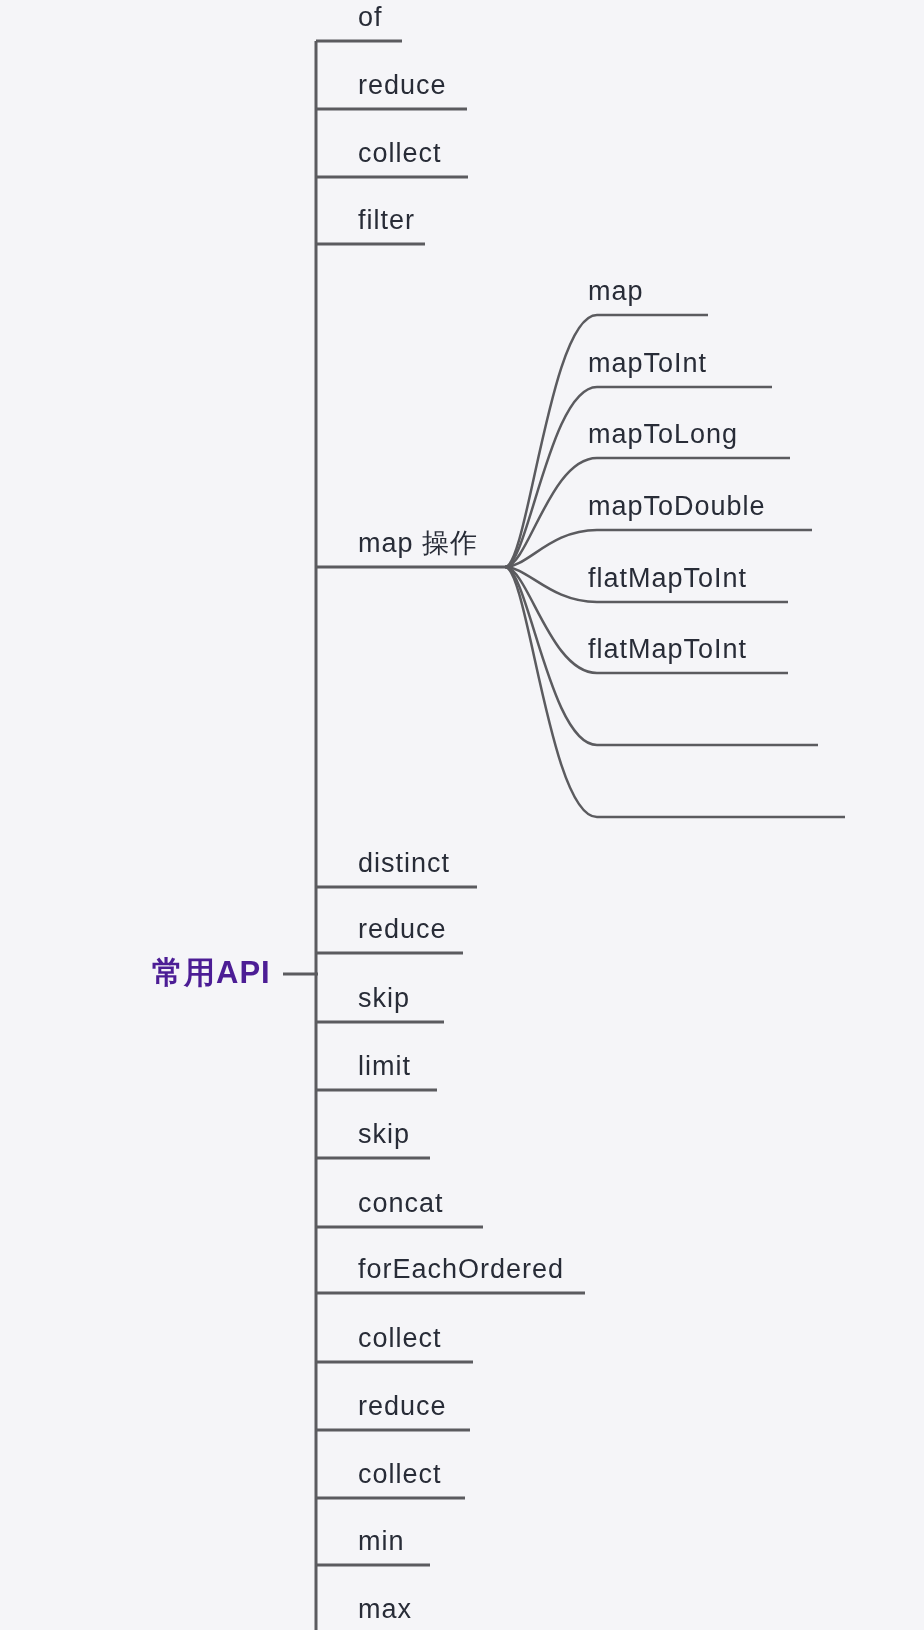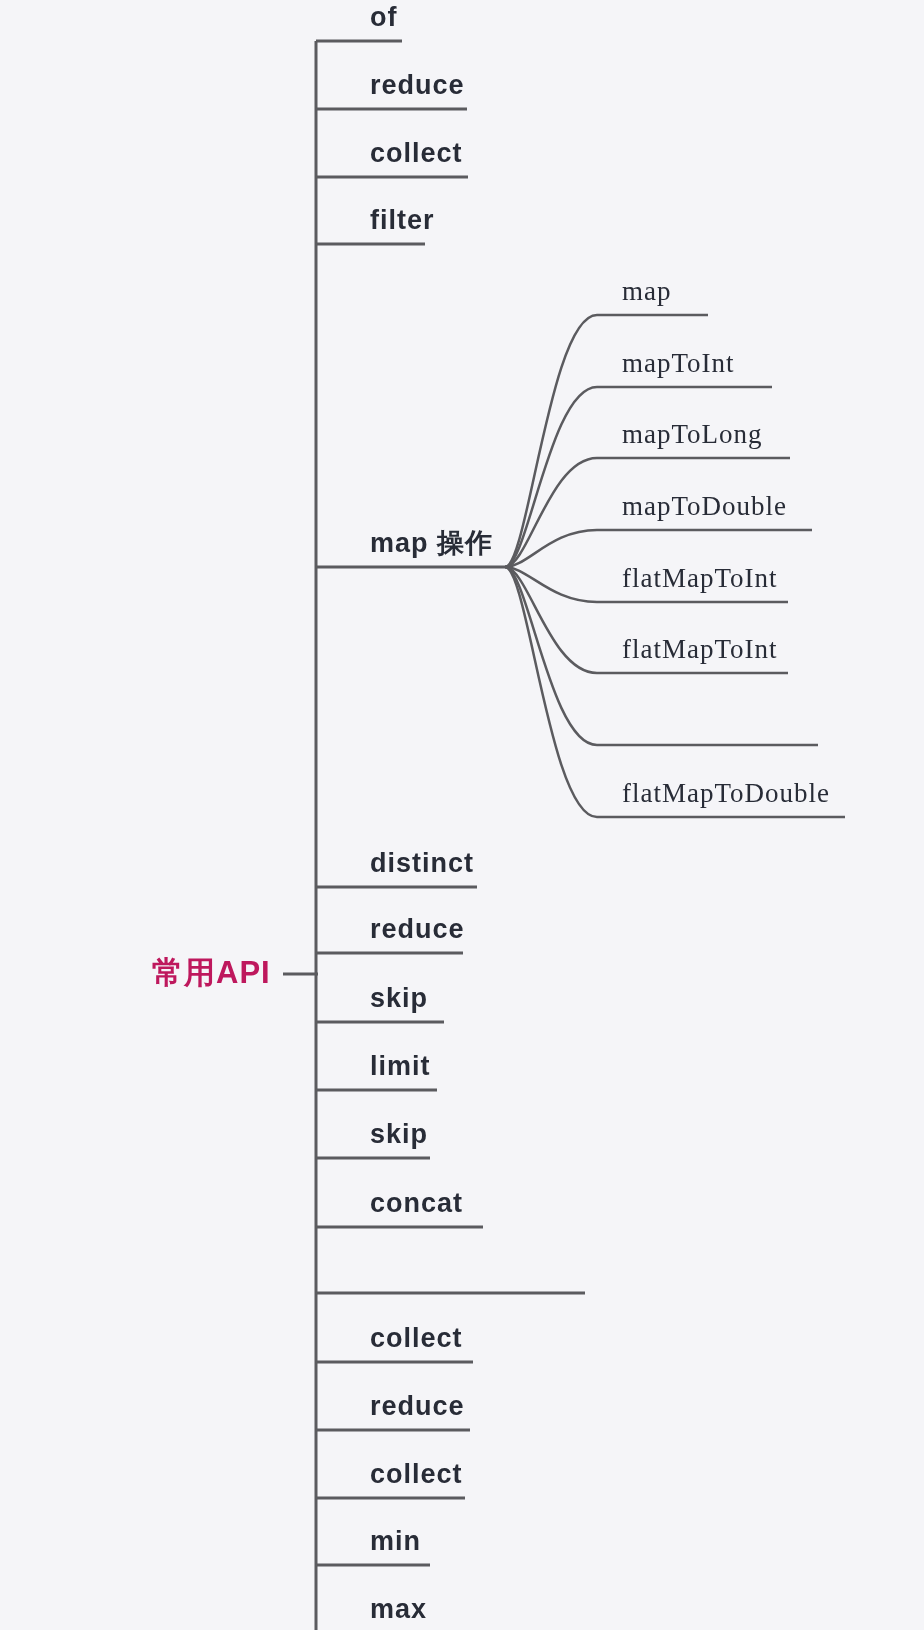--- a/index.html
+++ b/index.html
@@ -25,31 +25,31 @@
     top: 0;
   }
   .label {
     position: absolute;
     font-size: 27px;
     line-height: 32px;
     letter-spacing: 1px;
     color: #282c37;
     white-space: nowrap;
   }
-  .label.left-branch { left: 370px; font-weight: bold; }
-  .label.child-branch { left: 622px; font-family: Liberation Serif, serif; }
+  .label.left-branch { left: 358px; }
+  .label.child-branch { left: 588px; }
   .root-label {
     position: absolute;
     left: 152px;
     top: 954px;
     font-size: 31px;
     line-height: 38px;
     font-weight: bold;
     letter-spacing: 1px;
-    color: #be185d;
+    color: #4c1d95;
     white-space: nowrap;
   }
 </style>
 </head>
 <body>
 
 <div class="canvas">
 
   <svg class="edges" width="924" height="1630" viewBox="0 0 924 1630" fill="none" stroke="#5b5b5f" stroke-width="3">
 
@@ -92,27 +92,27 @@
   <div class="label left-branch" style="top:69px">reduce</div>
   <div class="label left-branch" style="top:137px">collect</div>
   <div class="label left-branch" style="top:204px">filter</div>
   <div class="label left-branch" style="top:527px">map 操作</div>
   <div class="label left-branch" style="top:847px">distinct</div>
   <div class="label left-branch" style="top:913px">reduce</div>
   <div class="label left-branch" style="top:982px">skip</div>
   <div class="label left-branch" style="top:1050px">limit</div>
   <div class="label left-branch" style="top:1118px">skip</div>
   <div class="label left-branch" style="top:1187px">concat</div>
+  <div class="label left-branch" style="top:1253px">forEachOrdered</div>
   <div class="label left-branch" style="top:1322px">collect</div>
   <div class="label left-branch" style="top:1390px">reduce</div>
   <div class="label left-branch" style="top:1458px">collect</div>
   <div class="label left-branch" style="top:1525px">min</div>
   <div class="label left-branch" style="top:1593px">max</div>
 
   <div class="label child-branch" style="top:275px">map</div>
   <div class="label child-branch" style="top:347px">mapToInt</div>
   <div class="label child-branch" style="top:418px">mapToLong</div>
   <div class="label child-branch" style="top:490px">mapToDouble</div>
   <div class="label child-branch" style="top:562px">flatMapToInt</div>
   <div class="label child-branch" style="top:633px">flatMapToInt</div>
-  <div class="label child-branch" style="top:777px">flatMapToDouble</div>
 
 </div>
 
 </body></html>

